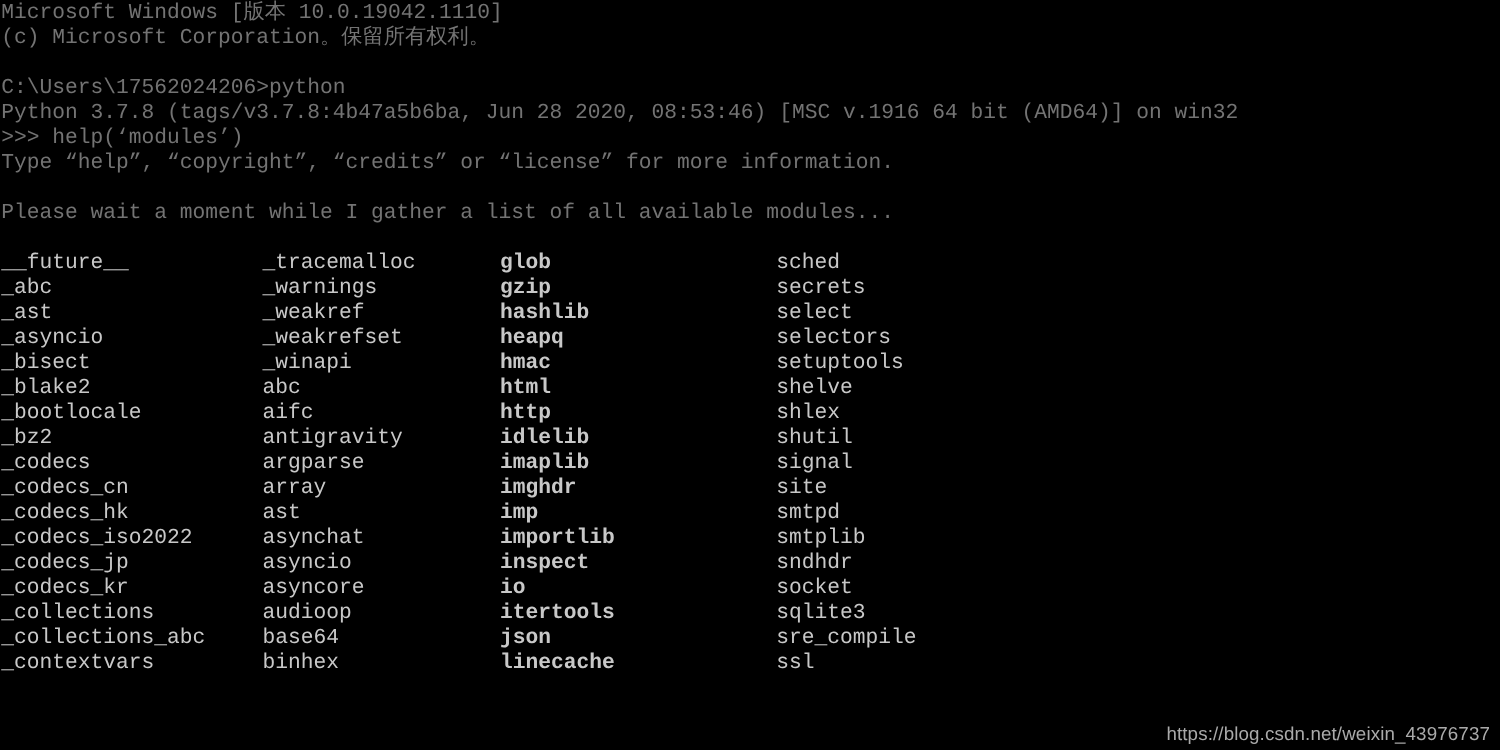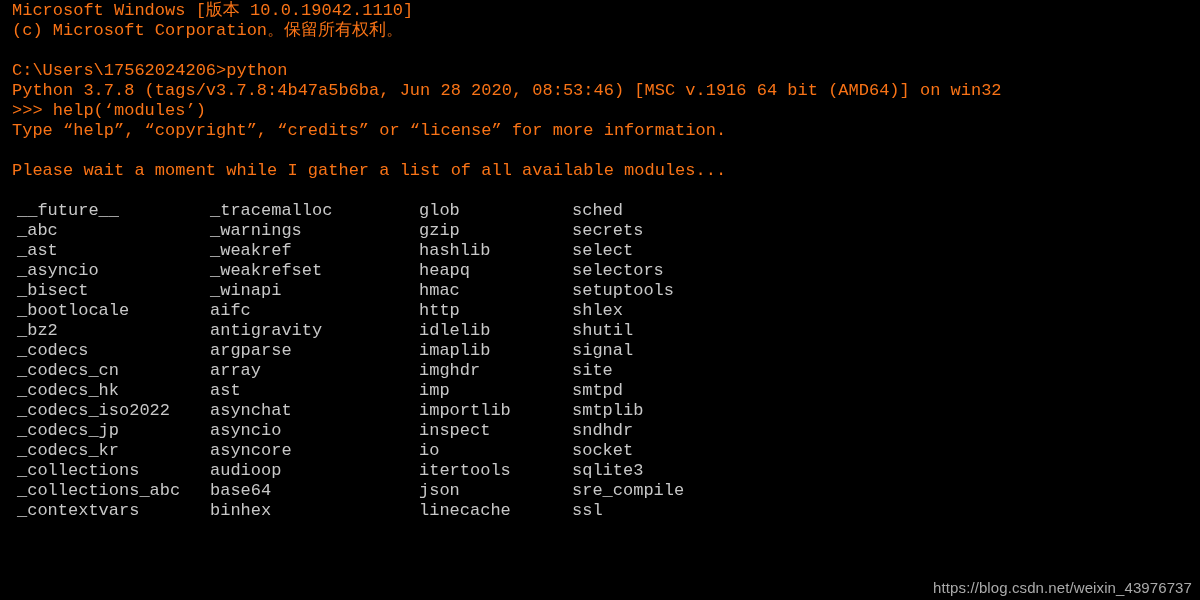--- a/index.html
+++ b/index.html
@@ -27,23 +27,23 @@
     font-family: "Liberation Mono", "DejaVu Sans Mono", monospace;
     font-size: 17px;
     line-height: 20px;
     overflow: hidden;
   }
 
   .line {
     height: 20px;
     line-height: 20px;
     white-space: pre;
-    padding-left: 12px;
+    padding-left: 1px;
     letter-spacing: 0px;
-    color: #f97316;
+    color: #737373;
   }
   .line.blank {
     height: 20px;
   }
 
   
   #header-block {
     position: absolute;
     left: 0;
     top: 1px;
@@ -67,24 +67,24 @@
   .mod-cell {
     position: absolute;
     top: 0;
     height: 20px;
     line-height: 20px;
     white-space: pre;
     color: #c8c8c8;
     font-family: "Liberation Mono", "DejaVu Sans Mono", monospace;
     font-size: 17px;
   }
-  .mod-c0 { left: 1px; margin-left: 16px; }
+  .mod-c0 { left: 1px; }
   .mod-c1 { left: 210px; }
-  .mod-c2 { left: 419px; }
-  .mod-c3 { left: 572px; text-align: center; }
+  .mod-c2 { left: 400px; font-weight: bold; }
+  .mod-c3 { left: 621px; text-align: center; }
 
   #watermark {
     position: absolute;
     right: 8px;
     bottom: 4px;
     font-family: "Liberation Sans", sans-serif;
     font-size: 15px;
     color: #b9b9b9;
     letter-spacing: 0.1px;
     white-space: nowrap;
@@ -107,20 +107,21 @@
     <div class="line blank"></div>
     <div class="line">Please wait a moment while I gather a list of all available modules...</div>
   </div>
 
   <div id="modules-grid">
       <div class="mod-row"><span class="mod-cell mod-c0">__future__</span><span class="mod-cell mod-c1">_tracemalloc</span><span class="mod-cell mod-c2">glob</span><span class="mod-cell mod-c3">sched</span></div>
       <div class="mod-row"><span class="mod-cell mod-c0">_abc</span><span class="mod-cell mod-c1">_warnings</span><span class="mod-cell mod-c2">gzip</span><span class="mod-cell mod-c3">secrets</span></div>
       <div class="mod-row"><span class="mod-cell mod-c0">_ast</span><span class="mod-cell mod-c1">_weakref</span><span class="mod-cell mod-c2">hashlib</span><span class="mod-cell mod-c3">select</span></div>
       <div class="mod-row"><span class="mod-cell mod-c0">_asyncio</span><span class="mod-cell mod-c1">_weakrefset</span><span class="mod-cell mod-c2">heapq</span><span class="mod-cell mod-c3">selectors</span></div>
       <div class="mod-row"><span class="mod-cell mod-c0">_bisect</span><span class="mod-cell mod-c1">_winapi</span><span class="mod-cell mod-c2">hmac</span><span class="mod-cell mod-c3">setuptools</span></div>
+      <div class="mod-row"><span class="mod-cell mod-c0">_blake2</span><span class="mod-cell mod-c1">abc</span><span class="mod-cell mod-c2">html</span><span class="mod-cell mod-c3">shelve</span></div>
       <div class="mod-row"><span class="mod-cell mod-c0">_bootlocale</span><span class="mod-cell mod-c1">aifc</span><span class="mod-cell mod-c2">http</span><span class="mod-cell mod-c3">shlex</span></div>
       <div class="mod-row"><span class="mod-cell mod-c0">_bz2</span><span class="mod-cell mod-c1">antigravity</span><span class="mod-cell mod-c2">idlelib</span><span class="mod-cell mod-c3">shutil</span></div>
       <div class="mod-row"><span class="mod-cell mod-c0">_codecs</span><span class="mod-cell mod-c1">argparse</span><span class="mod-cell mod-c2">imaplib</span><span class="mod-cell mod-c3">signal</span></div>
       <div class="mod-row"><span class="mod-cell mod-c0">_codecs_cn</span><span class="mod-cell mod-c1">array</span><span class="mod-cell mod-c2">imghdr</span><span class="mod-cell mod-c3">site</span></div>
       <div class="mod-row"><span class="mod-cell mod-c0">_codecs_hk</span><span class="mod-cell mod-c1">ast</span><span class="mod-cell mod-c2">imp</span><span class="mod-cell mod-c3">smtpd</span></div>
       <div class="mod-row"><span class="mod-cell mod-c0">_codecs_iso2022</span><span class="mod-cell mod-c1">asynchat</span><span class="mod-cell mod-c2">importlib</span><span class="mod-cell mod-c3">smtplib</span></div>
       <div class="mod-row"><span class="mod-cell mod-c0">_codecs_jp</span><span class="mod-cell mod-c1">asyncio</span><span class="mod-cell mod-c2">inspect</span><span class="mod-cell mod-c3">sndhdr</span></div>
       <div class="mod-row"><span class="mod-cell mod-c0">_codecs_kr</span><span class="mod-cell mod-c1">asyncore</span><span class="mod-cell mod-c2">io</span><span class="mod-cell mod-c3">socket</span></div>
       <div class="mod-row"><span class="mod-cell mod-c0">_collections</span><span class="mod-cell mod-c1">audioop</span><span class="mod-cell mod-c2">itertools</span><span class="mod-cell mod-c3">sqlite3</span></div>
       <div class="mod-row"><span class="mod-cell mod-c0">_collections_abc</span><span class="mod-cell mod-c1">base64</span><span class="mod-cell mod-c2">json</span><span class="mod-cell mod-c3">sre_compile</span></div>

